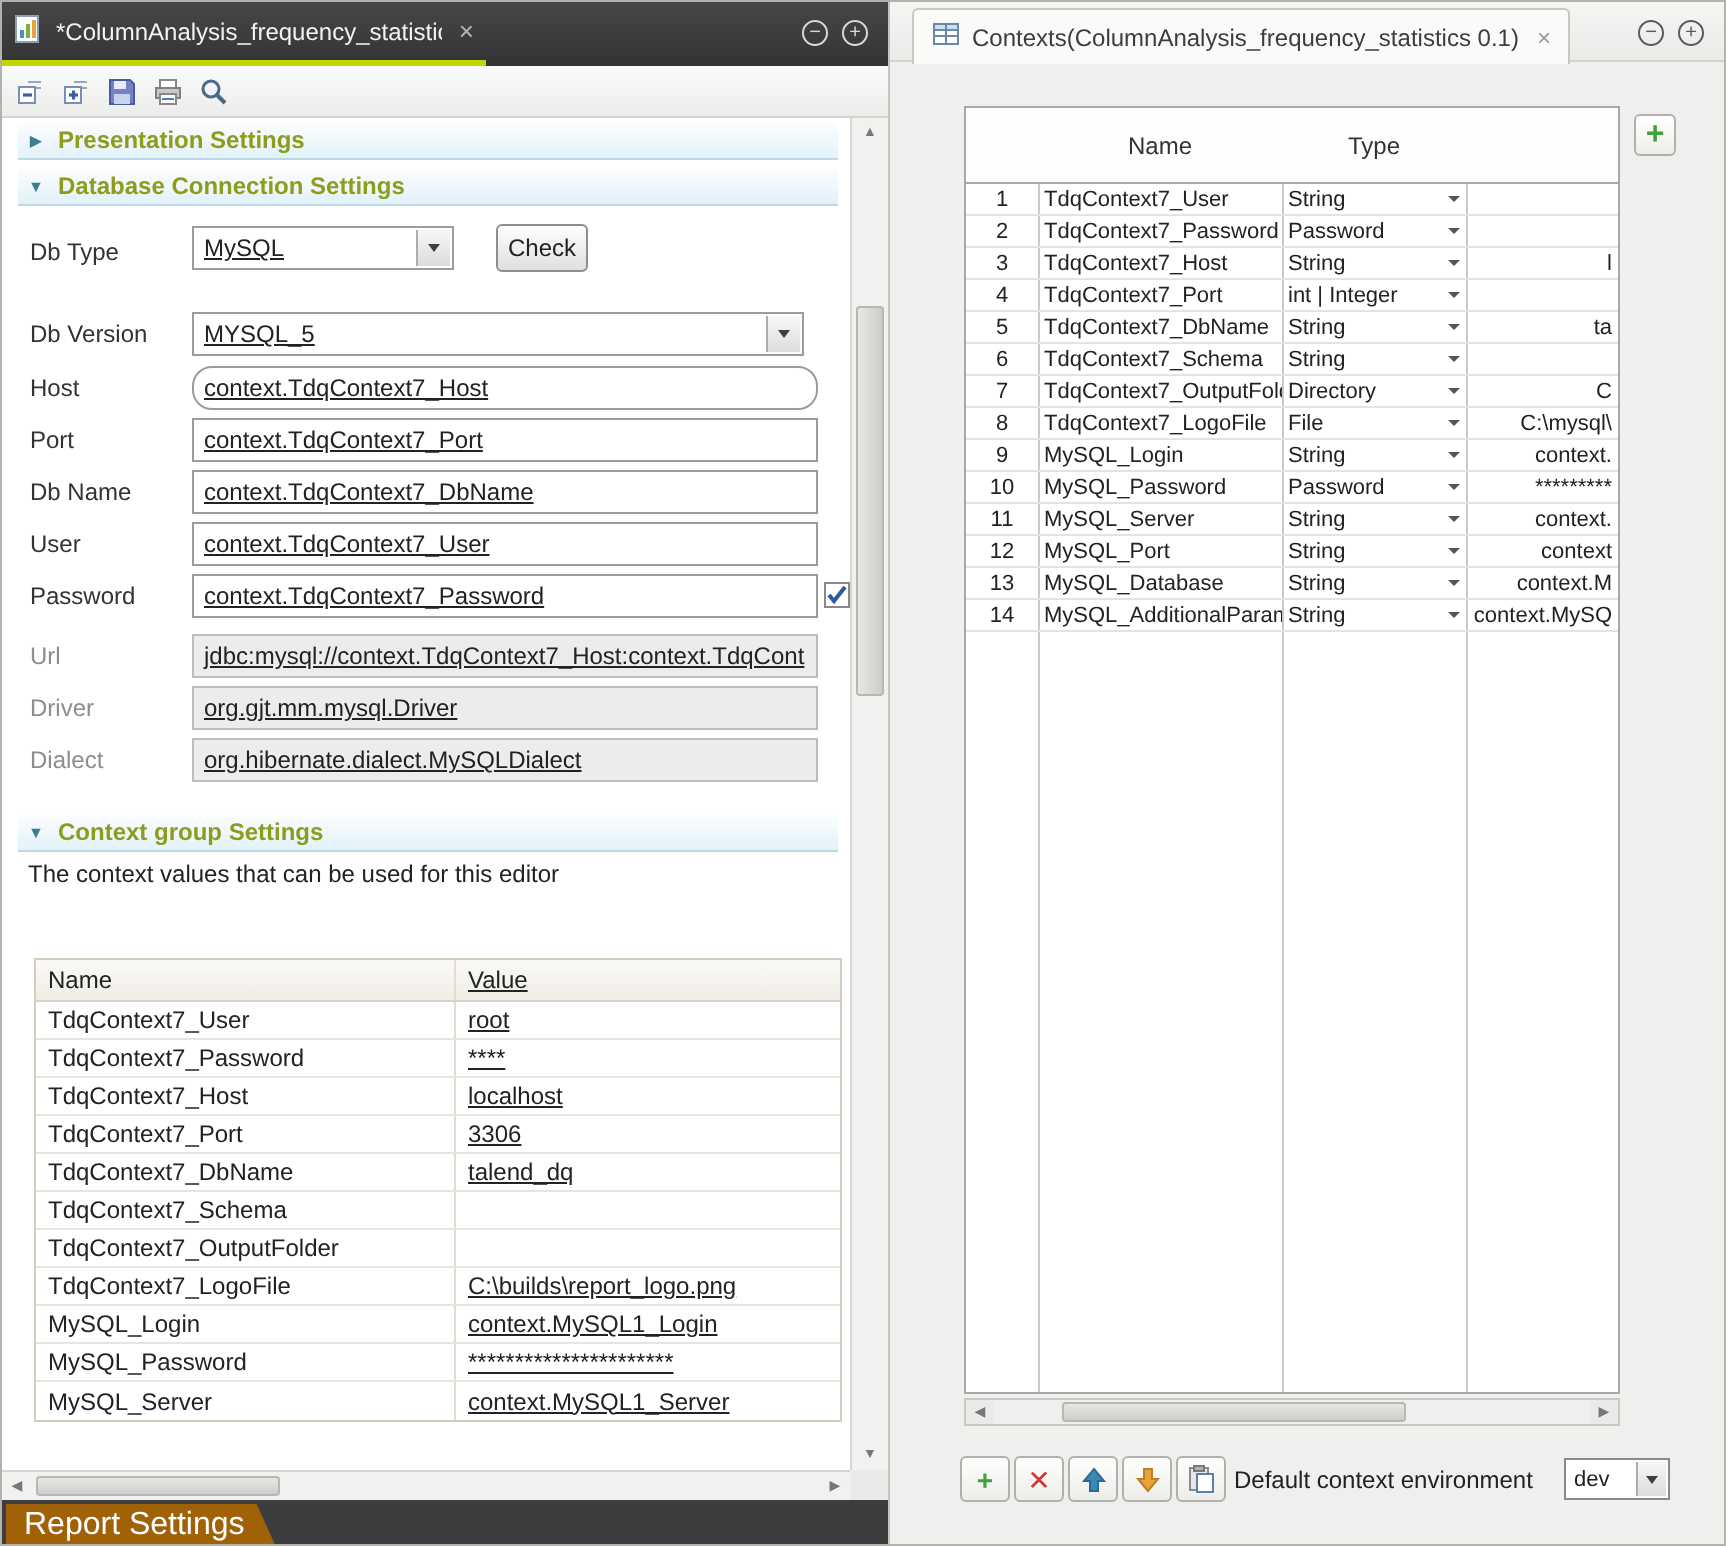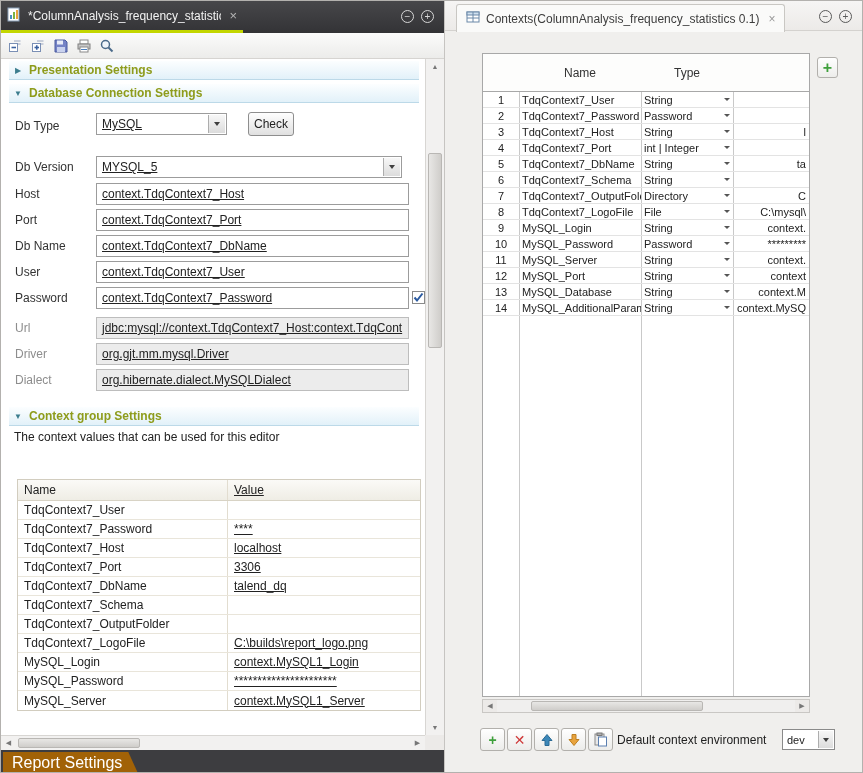--- a/index.html
+++ b/index.html
@@ -170,20 +170,21 @@
       <div class="desc">The context values that can be used for this editor</div>
 
       <div class="ltable">
         <div class="lthead">
           <div class="lc1">Name</div>
           <div class="lc2">Value</div>
         </div>
         <div>
             <div class="lrow">
               <div class="lc1">TdqContext7_User</div>
+              <div class="lc2">root</div>
             </div>
             <div class="lrow">
               <div class="lc1">TdqContext7_Password</div>
               <div class="lc2">****</div>
             </div>
             <div class="lrow">
               <div class="lc1">TdqContext7_Host</div>
               <div class="lc2">localhost</div>
             </div>
             <div class="lrow">
@@ -220,21 +221,21 @@
           </div>
       </div>
     <span class="lbl" style="top: 101px;">Db Version</span>
         <div class="fld combo" style="top: 97px; width: 306px;">
           <span class="fldtxt">MYSQL_5</span>
           <span class="arrowbox">
             <span class="tri"></span>
           </span>
         </div>
         <span class="lbl" style="top: 128px;">Host</span>
-        <div class="fld" style="top: 124px;">
+        <div class="fld" style="top: 124px; border-radius: 10px;">
           <span class="fldtxt">context.TdqContext7_Host</span>
         </div>
         <span class="lbl" style="top: 154px;">Port</span>
         <div class="fld" style="top: 150px;">
           <span class="fldtxt">context.TdqContext7_Port</span>
         </div>
         <span class="lbl" style="top: 180px;">Db Name</span>
         <div class="fld" style="top: 176px;">
           <span class="fldtxt">context.TdqContext7_DbName</span>
         </div>

